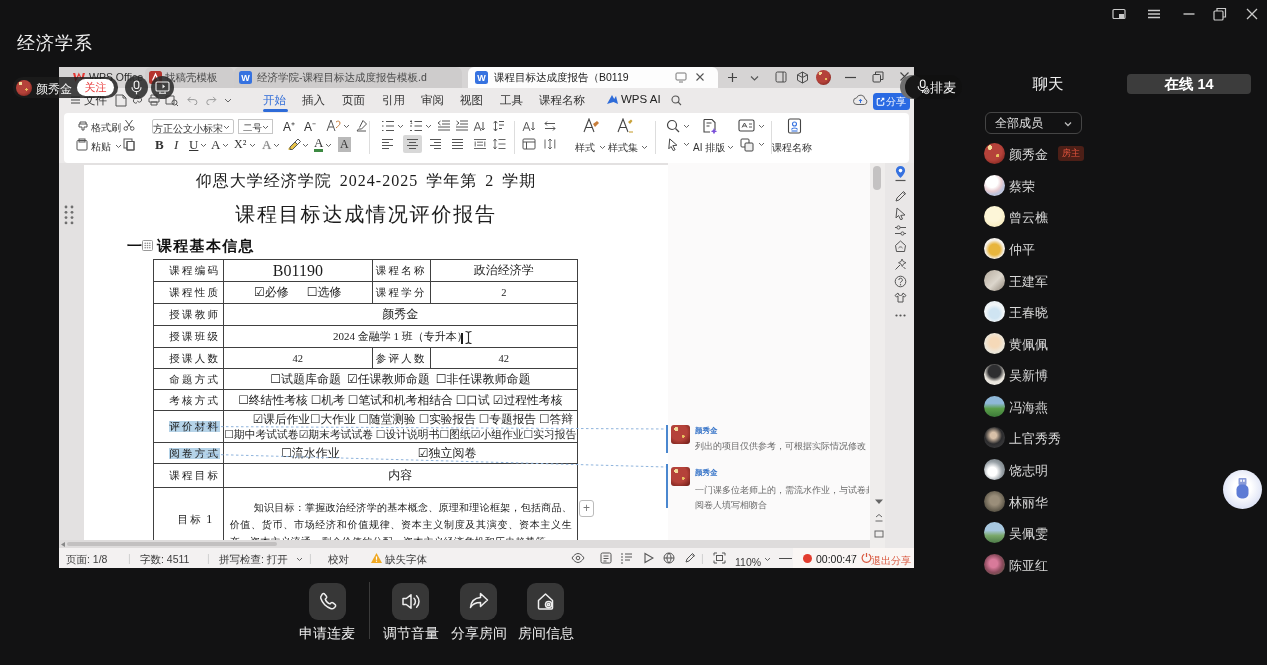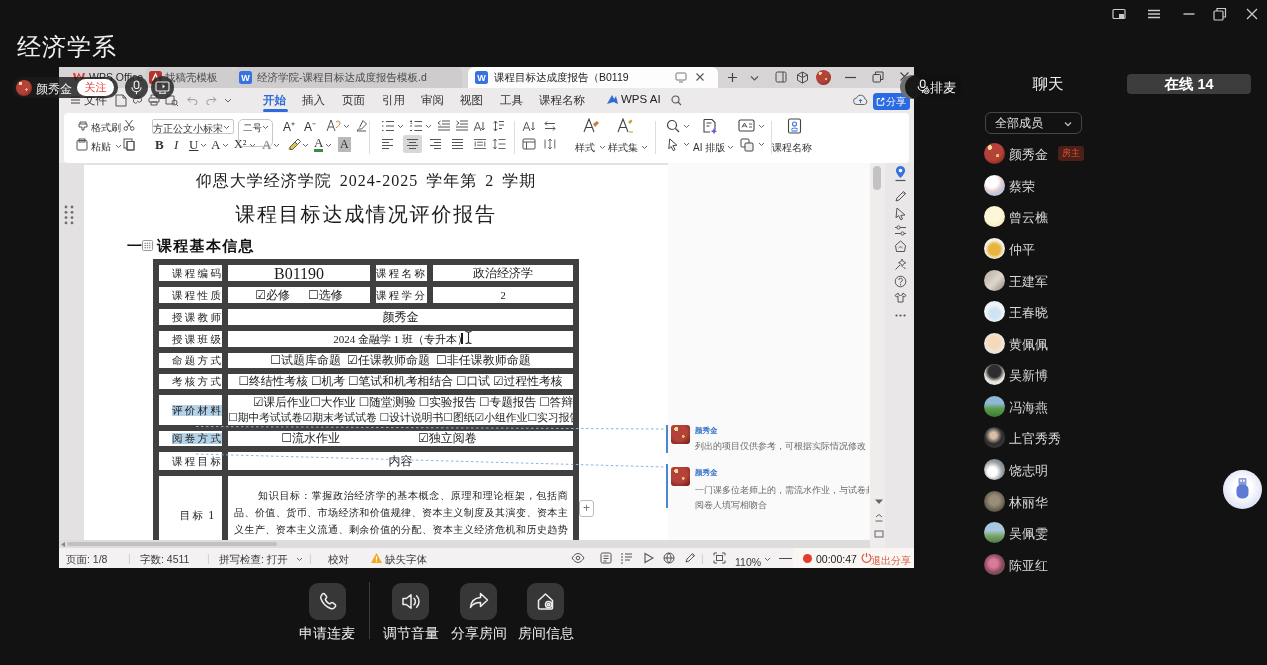--- a/index.html
+++ b/index.html
@@ -1,18 +1,18 @@
 <!DOCTYPE html>
 <html><head><meta charset="utf-8">
 <style>
 *{margin:0;padding:0;box-sizing:border-box}
 html,body{width:1267px;height:665px;overflow:hidden;background:#121213;font-family:"Liberation Sans",sans-serif}
 
 #titlebar{position:absolute;left:0;top:0;width:1267px;height:67px;background:#121213}
-#apptitle{position:absolute;left:17px;top:31px;font-size:24px;color:#f0f0f0;letter-spacing:1px}
+#apptitle{position:absolute;left:17px;top:31px;font-size:18px;color:#f0f0f0;letter-spacing:1px}
 .winico{position:absolute;top:6px;width:16px;height:16px;color:#c9c9c9}
 
 #rpanel{position:absolute;left:968px;top:28px;width:299px;height:637px;background:#121213}
 #tab-chat{position:absolute;left:1016px;top:74px;width:64px;height:18px;color:#ededed;font-size:15.5px;text-align:center}
 #tab-online{position:absolute;left:1127px;top:74px;width:124px;height:20px;background:#3c3c3c;border-radius:4px;color:#fff;font-size:14.5px;font-weight:bold;text-align:center;line-height:20px}
 #allmem{position:absolute;left:985px;top:112px;width:97px;height:22px;border:1px solid #454545;border-radius:6px;color:#e3e3e3;font-size:12px;line-height:20px;padding-left:9px}
 #allmem svg{position:absolute;right:8px;top:6px}
 .mrow{position:absolute;left:984px;height:22px}
 .mava{position:absolute;left:0;top:0;width:21px;height:21px;border-radius:50%;overflow:hidden}
 .mname{position:absolute;left:25px;top:3px;font-size:13px;color:#d8d8d8;white-space:nowrap}
@@ -34,21 +34,21 @@
 #scrollstrip{position:absolute;left:811px;top:0;width:15px;height:385px;background:#efedec}
 #sidecol{position:absolute;left:826px;top:0;width:29px;height:385px;background:#e9e7e7}
 #statusbar{position:absolute;left:0;top:481px;width:855px;height:20px;background:#f3f1f1;font-size:10.5px;color:#3c3c3c;overflow:hidden}
 #statusbar span{white-space:nowrap}
 
 .doct{font-family:"Liberation Serif",serif;color:#1c1c1c}
 #dtitle1{position:absolute;left:-10px;top:6px;width:584px;text-align:center;font-size:16px;letter-spacing:1px;word-spacing:3px}
 #dtitle2{position:absolute;left:-10px;top:36px;width:584px;text-align:center;font-size:20px;letter-spacing:1.8px}
 #dhead{position:absolute;left:73px;top:72px;font-size:15px;letter-spacing:1.3px;font-weight:bold;font-family:"Liberation Serif",serif;color:#111}
 table#t1{position:absolute;left:69px;top:94px;border-collapse:collapse;table-layout:fixed;width:425px;font-family:"Liberation Serif",serif;color:#1c1c1c}
-#t1 td{border:6px solid #404040;font-size:12px;text-align:center;padding:0;line-height:13px;white-space:nowrap;overflow:hidden}
+#t1 td{border:1px solid #404040;font-size:12px;text-align:center;padding:0;line-height:13px;white-space:nowrap;overflow:hidden}
 #t1 td:first-child{padding-left:13px}
 .lbl{font-size:10.5px;letter-spacing:2.3px;white-space:nowrap}
 .hl{background:#b5d3e8}
 
 .cmt{position:absolute;width:198px;height:46px;overflow:hidden}
 .cname{color:#3b77c9;font-weight:bold;font-size:7.5px;white-space:nowrap}
 .ctext{color:#6b6b6b;font-family:"Liberation Serif",serif;font-size:9px}
 .cava{position:absolute;width:19px;height:19px;border-radius:3px}
 
 #presenter{position:absolute;left:13px;top:77px;width:105px;height:21px;background:rgba(28,28,28,.82);border-radius:10px}
@@ -158,21 +158,21 @@
       </svg>
     <svg style="position:absolute;left:128px;top:8px" width="13" height="9" viewBox="0 0 13 9" fill="none" stroke="#999" stroke-width="1.1">
         <path d="M4 1L1 4l3 3M1 4h7a3 3 0 0 1 0 6" transform="scale(0.9)"></path>
       </svg>
     <svg style="position:absolute;left:146px;top:8px" width="13" height="9" viewBox="0 0 13 9" fill="none" stroke="#999" stroke-width="1.1">
         <path d="M9 1l3 3-3 3M12 4H5a3 3 0 0 0 0 6" transform="scale(0.9)"></path>
       </svg>
     <svg style="position:absolute;left:165px;top:10px" width="8" height="6" viewBox="0 0 8 6" fill="none" stroke="#666" stroke-width="1">
         <path d="M1 1l3 3 3-3"></path>
       </svg>
-    <div class="mitem" style="left:204px;color:#2e6bd8;font-weight:bold">开始</div>
+    <div class="mitem" style="left:204px;color:#2e6bd8;font-weight:normal">开始</div>
     <div style="position:absolute;left:204px;top:21px;width:25px;height:2.5px;background:#2e6bd8;border-radius:2px"></div>
     <div class="mitem" style="left:243px">插入</div>
     <div class="mitem" style="left:283px">页面</div>
     <div class="mitem" style="left:323px">引用</div>
     <div class="mitem" style="left:362px">审阅</div>
     <div class="mitem" style="left:401px">视图</div>
     <div class="mitem" style="left:441px">工具</div>
     <div class="mitem" style="left:480px">课程名称</div>
     <svg style="position:absolute;left:548px;top:7px" width="11" height="10" viewBox="0 0 11 10">
         <path d="M0 9L5 0l2.2 4L9 1l2 8-4.5-2z" fill="#2e6bd8"></path>
@@ -216,21 +216,21 @@
         <rect x="1" y="1" width="8" height="9"></rect>
         <path d="M4 3.5h7v8.5H4z" fill="#fff"></path>
         <rect x="4" y="3.5" width="7" height="8.5"></rect>
       </svg>
     <div style="position:absolute;left:93px;top:6px;width:82px;height:15px;border:1px solid #c6c6c6;border-radius:2px;background:#fff">
         <span style="position:absolute;left:0;top:2px;font-size:10px">方正公文小标宋</span>
         <svg style="position:absolute;right:3px;top:5px" width="7" height="5" viewBox="0 0 7 5" fill="none" stroke="#666" stroke-width="1">
           <path d="M1 1l2.5 2.5L6 1"></path>
         </svg>
       </div>
-    <div style="position:absolute;left:179px;top:6px;width:35px;height:28px;border:1px solid #c6c6c6;border-radius:5px;background:#fff">
+    <div style="position:absolute;left:179px;top:6px;width:35px;height:15px;border:1px solid #c6c6c6;border-radius:0;background:#fff">
         <span style="position:absolute;left:4px;top:2px;font-size:9.5px">二号</span>
         <svg style="position:absolute;right:3px;top:5px" width="7" height="5" viewBox="0 0 7 5" fill="none" stroke="#666" stroke-width="1">
           <path d="M1 1l2.5 2.5L6 1"></path>
         </svg>
       </div>
     <span style="position:absolute;left:224px;top:5px;font-size:12px">A⁺</span>
     <span style="position:absolute;left:245px;top:5px;font-size:12px">A⁻</span>
     <svg style="position:absolute;left:267px;top:6px" width="15" height="13" viewBox="0 0 15 13" fill="none" stroke="#555" stroke-width="1">
         <path d="M1 12L5 1l4 11M2.5 8h5"></path>
         <path d="M10 3c2-1.5 4-1 4 1s-2 3-4 5" stroke="#c87d3a"></path>
@@ -442,20 +442,26 @@
             </tr>
         <tr style="height:22px">
               <td><span class="lbl">授课教师</span></td>
               <td colspan="3">颜秀金</td>
             </tr>
         <tr style="height:22px">
               <td><span class="lbl">授课班级</span></td>
               <td colspan="3" style="font-size:11px">2024 金融学 1 班（专升本）</td>
             </tr>
         <tr style="height:21px">
+              <td><span class="lbl">授课人数</span></td>
+              <td style="font-size:10.5px">42</td>
+              <td><span class="lbl">参评人数</span></td>
+              <td style="font-size:10.5px">42</td>
+            </tr>
+        <tr style="height:21px">
               <td><span class="lbl">命题方式</span></td>
               <td colspan="3">☐试题库命题&nbsp;&nbsp;☑任课教师命题&nbsp;&nbsp;☐非任课教师命题</td>
             </tr>
         <tr style="height:21px">
               <td><span class="lbl">考核方式</span></td>
               <td colspan="3" style="font-size:11.8px">☐终结性考核 ☐机考 ☐笔试和机考相结合 ☐口试 ☑过程性考核</td>
             </tr>
         <tr style="height:32px">
               <td><span class="hl lbl">评价材料</span></td>
               <td colspan="3" style="font-size:10.8px;line-height:15px"><span style="font-size:11.7px"><span style="display:inline-block;width:25px"></span>☑课后作业☐大作业 ☐随堂测验 ☐实验报告 ☐专题报告 ☐答辩</span><br>☐期中考试试卷☑期末考试试卷 ☐设计说明书☐图纸☑小组作业☐实习报告</td>

